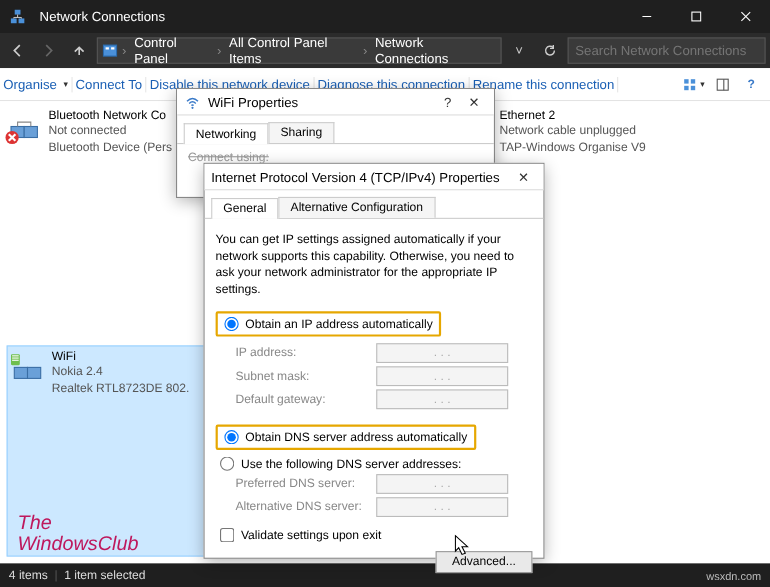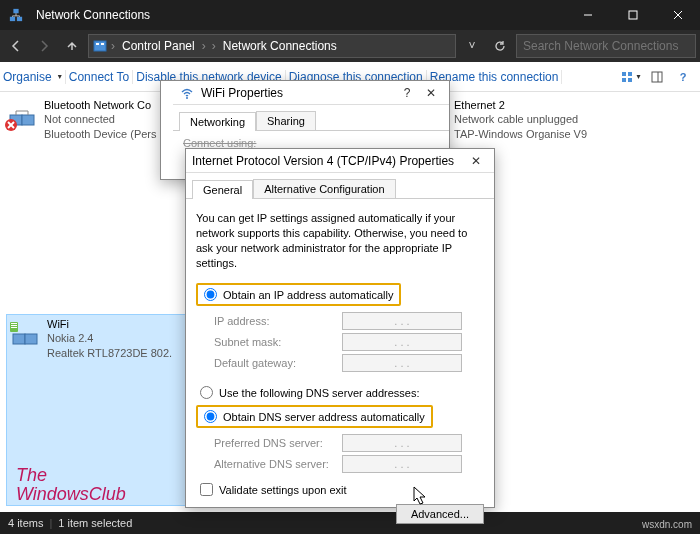--- a/index.html
+++ b/index.html
@@ -35,21 +35,21 @@
 .conn-text { display: flex; flex-direction: column; line-height: 1.3; }
 .conn-text .name { color: #000; }
 .conn-text .sub { color: #555; }
 .selected-item { background: #cce8ff; border: 1px solid #99d1ff; }
 
 .statusbar { height: 22px; background: #1f1f1f; color: #ddd; font-size: 11px; display: flex; align-items: center; padding: 0 8px; gap: 6px; }
 .statusbar .divider { color: #555; }
 
 
 .dialog { position: absolute; background: #fff; border: 1px solid #888; box-shadow: 0 4px 14px rgba(0,0,0,.3); font-size: 11px; color: #000; }
-.wifi-dlg { left: 160px; top: 80px; width: 290px; height: 100px; z-index: 5; padding-left: 12px; }
+.wifi-dlg { left: 160px; top: 80px; width: 290px; height: 100px; z-index: 5; }
 .dlg-title { height: 24px; display: flex; align-items: center; padding: 0 6px; border-bottom: 1px solid #ddd; background: #fff; font-size: 12px; }
 .dlg-title .ico { width: 16px; height: 16px; margin-right: 6px; display:inline-flex; align-items:center; justify-content:center; }
 .dlg-title .flex { flex: 1; }
 .dlg-title .x { width: 24px; text-align: center; cursor: pointer; color:#333; }
 .tabstrip { display: flex; border-bottom: 1px solid #ccc; padding: 6px 6px 0; gap: 0; }
 .tabstrip .tab { border: 1px solid #ccc; border-bottom: none; padding: 3px 10px; font-size: 11px; background: #f5f5f5; cursor:pointer;}
 .tabstrip .tab.active { background: #fff; position: relative; top: 1px; }
 .wifi-body { padding: 6px 10px; font-size: 11px; color: #333; }
 
 
@@ -131,20 +131,21 @@
       <span>
           <svg width="14" height="14">
             <rect x="1" y="2" width="12" height="10" fill="#4a90d9" stroke="#2a6cb0"></rect>
             <rect x="3" y="4" width="3" height="2" fill="#fff"></rect>
             <rect x="8" y="4" width="3" height="2" fill="#fff"></rect>
           </svg>
         </span>
       <span class="sep">›</span>
       <span class="crumb">Control Panel</span>
       <span class="sep">›</span>
+      <span class="crumb">All Control Panel Items</span>
       <span class="sep">›</span>
       <span class="crumb">Network Connections</span>
     </div>
     <div class="navbtn" style="color:#ccc;">˅</div>
     <div class="refresh">
         <svg width="12" height="12">
           <path d="M10 6a4 4 0 1 1-1.2-2.8" stroke="#ccc" fill="none" stroke-width="1.3"></path>
           <path d="M9 1v3h-3" stroke="#ccc" fill="none" stroke-width="1.3"></path>
         </svg>
       </div>
@@ -290,27 +291,27 @@
     <div class="field-row">
       <span class="lbl">Subnet mask:</span>
       <div class="ipfield disabled">.   .   .</div>
     </div>
     <div class="field-row">
       <span class="lbl">Default gateway:</span>
       <div class="ipfield disabled">.   .   .</div>
     </div>
 
     <div style="height:8px;"></div>
+    <div class="radio-row highlight">
+      <input type="radio" checked="" style="">
+      <span>Obtain DNS server address automatically</span>
+    </div>
     <div class="radio-row" style="margin-left:4px;">
       <input type="radio" style="">
       <span>Use the following DNS server addresses:</span>
-    </div>
-    <div class="radio-row highlight">
-      <input type="radio" checked="" style="">
-      <span>Obtain DNS server address automatically</span>
     </div>
     <div class="field-row">
       <span class="lbl">Preferred DNS server:</span>
       <div class="ipfield disabled">.   .   .</div>
     </div>
     <div class="field-row">
       <span class="lbl">Alternative DNS server:</span>
       <div class="ipfield disabled">.   .   .</div>
     </div>
 

